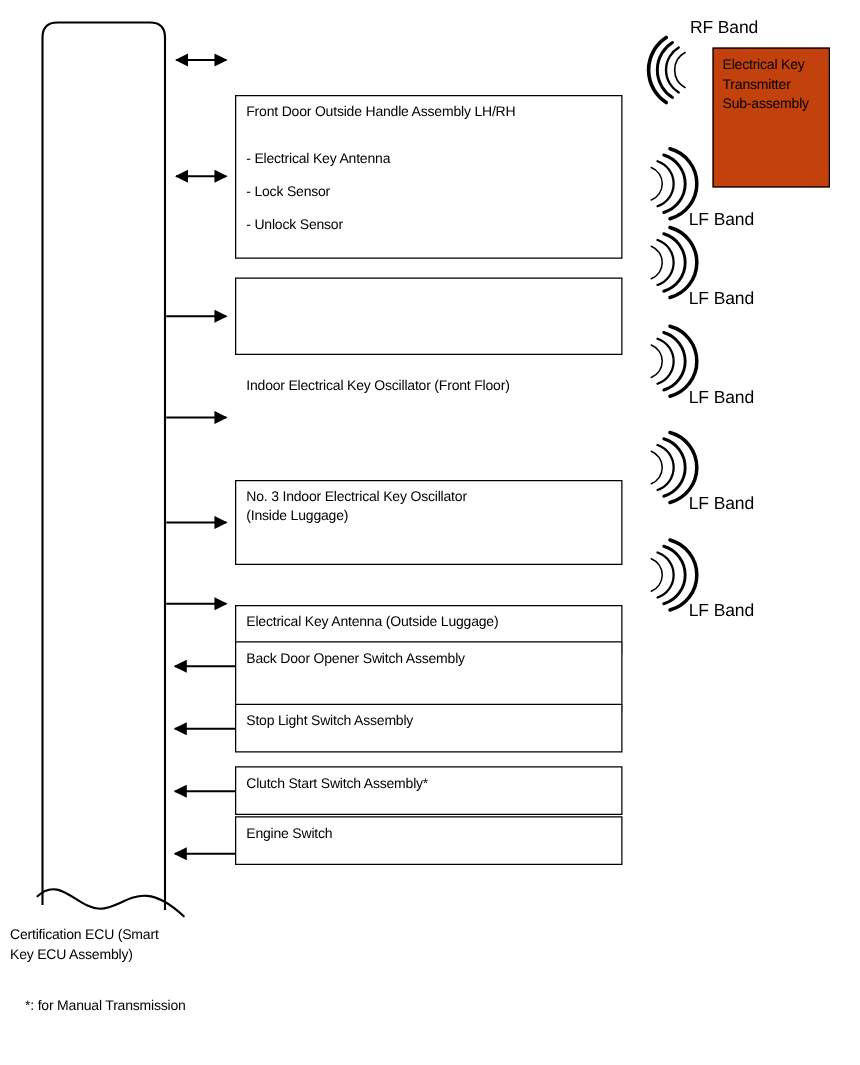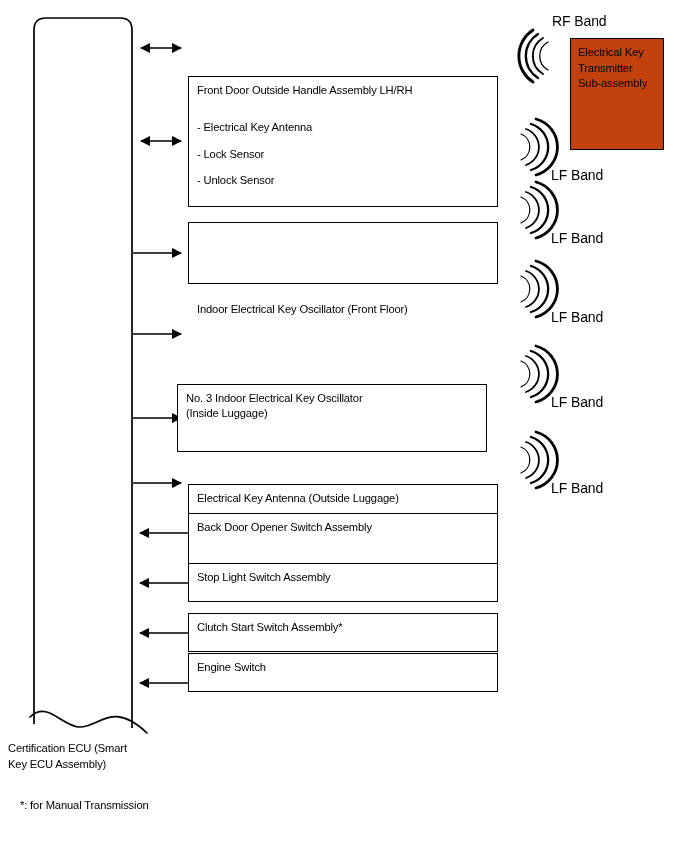--- a/index.html
+++ b/index.html
@@ -176,21 +176,21 @@
     <div class="sub-item" style="top:43px;">- Electrical Key Antenna</div>
     <div class="sub-item" style="top:70px;">- Lock Sensor</div>
     <div class="sub-item" style="top:96px;">- Unlock Sensor</div>
   </div>
 
   <div class="box" style="left:188px; top:222px; width:310px; height:62px;">
     <div class="box-label" style="top:39px;margin-top:40px;">Indoor Electrical Key Oscillator (Front Floor)</div>
   </div>
 
 
-  <div class="box" style="left:177px; top:384px; width:310px; height:68px;">
+  <div class="box" style="left:188px; top:384px; width:310px; height:68px;">
     <div class="box-label" style="top:6px;">No. 3 Indoor Electrical Key Oscillator
 (Inside Luggage)</div>
   </div>
 
   <div class="box" style="left:188px; top:484px; width:310px; height:39px;">
     <div class="box-label">Electrical Key Antenna (Outside Luggage)</div>
   </div>
 
   <div class="box" style="left:188px; top:513px; width:310px; height:57px;">
     <div class="box-label">Back Door Opener Switch Assembly</div>

